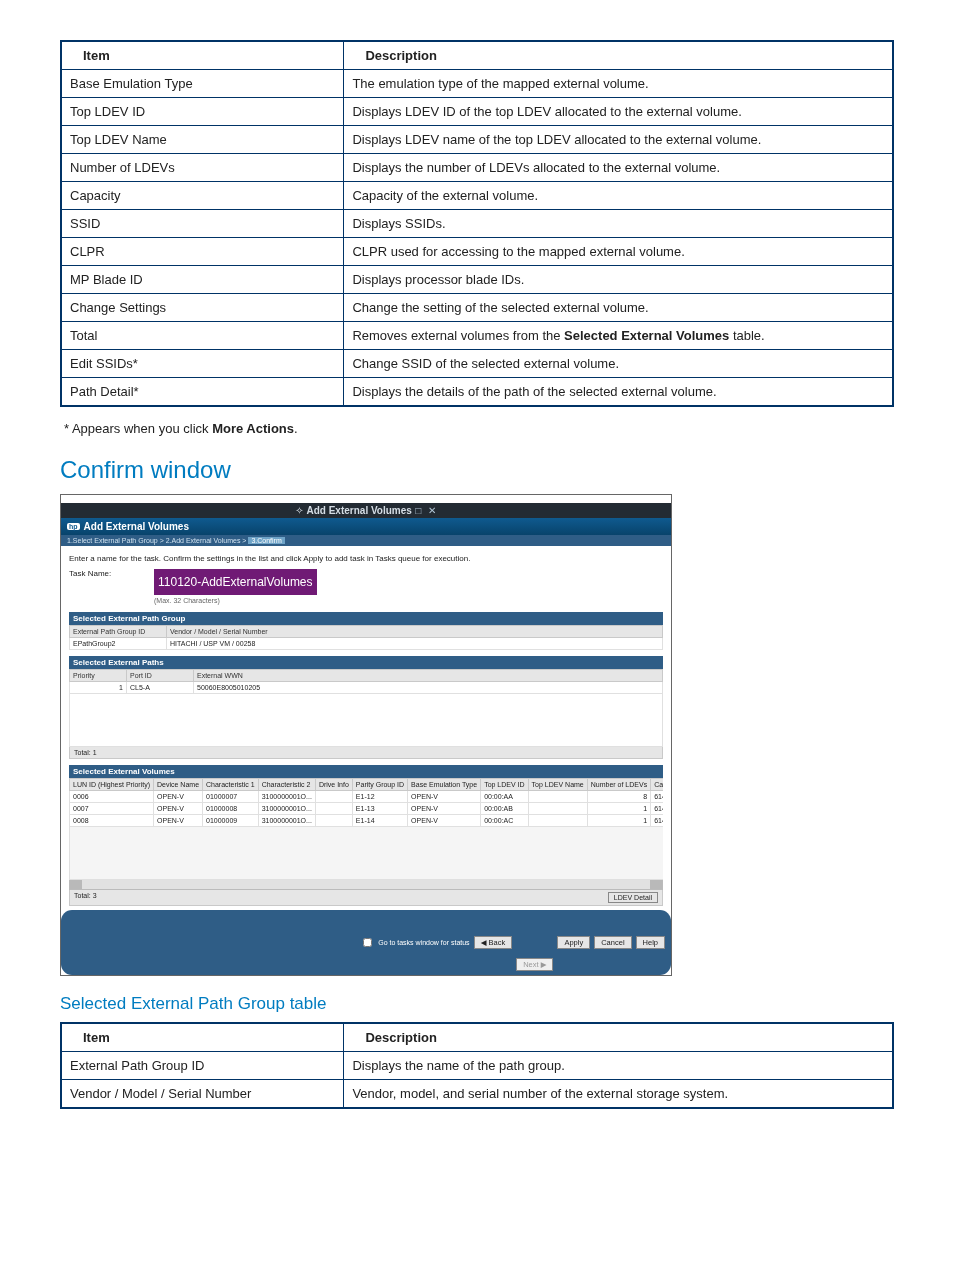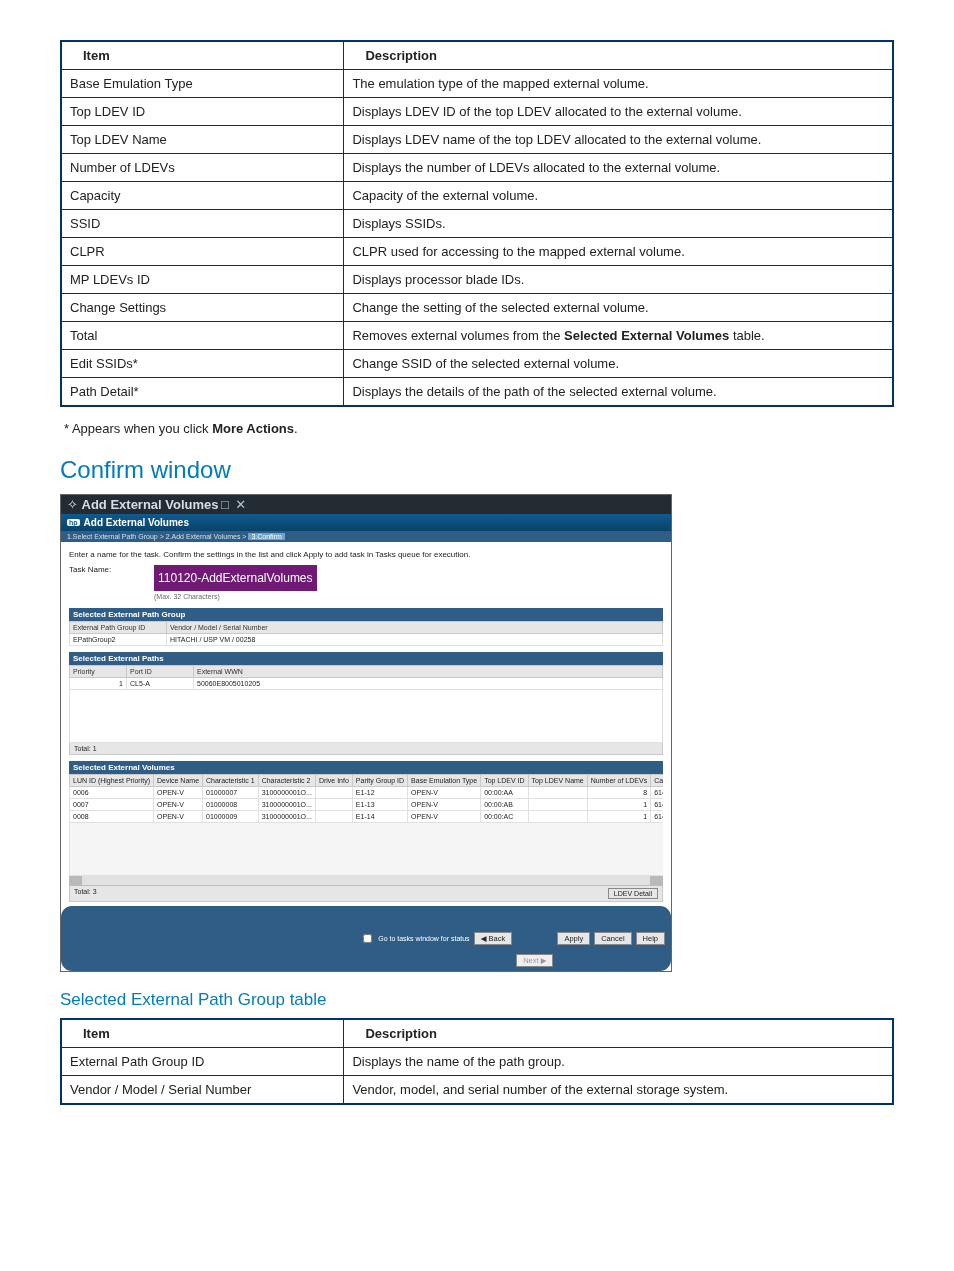--- a/index.html
+++ b/index.html
@@ -58,23 +58,24 @@
     font-family: "Segoe UI", Tahoma, sans-serif;
     font-size: 8px;
     color: #222;
     background: #fff;
   }
   .shot .titlebar {
     background: #232b33;
     color: #d5dde5;
     padding: 2px 6px;
     display: flex;
-    justify-content: flex-start;
+    justify-content: center;
     align-items: center;
-    font-size: 13px;
+    font-size: 10px;
+    margin-top: 8px;
   }
   .shot .titlebar .tb-right span {
     display: inline-block;
     width: 9px; height: 9px;
     line-height: 9px;
     margin-left: 2px;
     text-align: center;
     color: #b0c4d4;
   }
   .shot .subtitlebar {
@@ -199,21 +200,21 @@
       </tr>
     <tr>
         <td>SSID</td>
         <td>Displays SSIDs.</td>
       </tr>
     <tr>
         <td>CLPR</td>
         <td>CLPR used for accessing to the mapped external volume.</td>
       </tr>
     <tr>
-        <td>MP LDEVs ID</td>
+        <td>MP Blade ID</td>
         <td>Displays processor blade IDs.</td>
       </tr>
     <tr>
         <td>Change Settings</td>
         <td>Change the setting of the selected external volume.</td>
       </tr>
     <tr>
       <td>Total</td>
       <td>
         <span>Removes external volumes from the </span><b>Selected External Volumes</b><span> table.</span>

